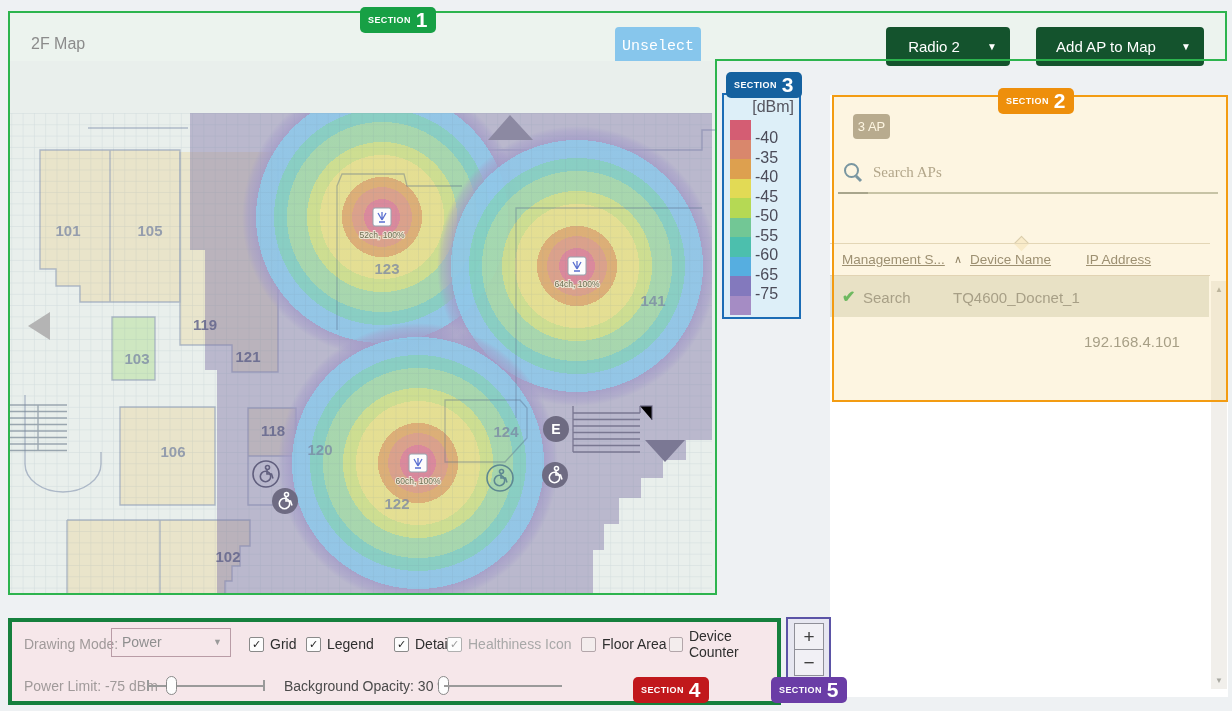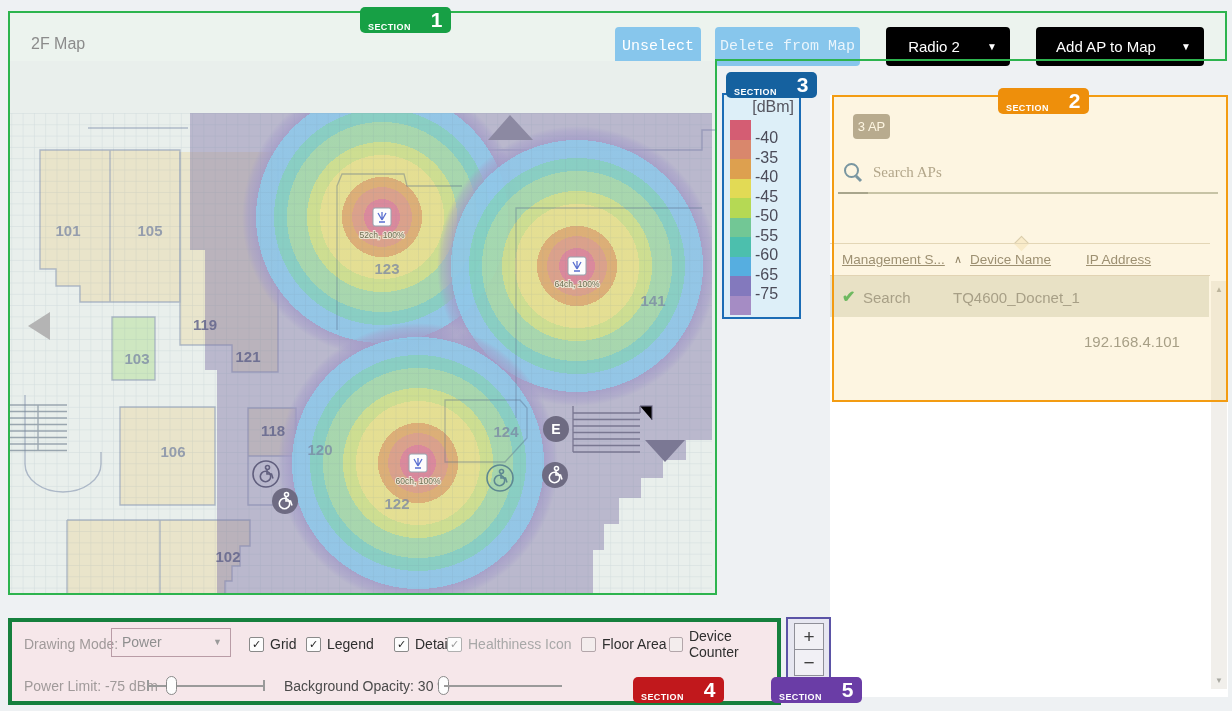--- a/index.html
+++ b/index.html
@@ -4,21 +4,21 @@
 <style>
   html,body{margin:0;padding:0;background:#eef1f3;font-family:"Liberation Sans",sans-serif;}
   .page{position:relative;width:1232px;height:711px;background:#eef1f3;overflow:hidden;}
   .abs{position:absolute;}
 
   
   .topbar{left:8px;top:11px;width:1219px;height:50px;background:#ecf3ee;}
   .page-title{left:23px;top:24px;font-size:16px;color:#8b8b8b;}
   .btn{position:absolute;top:16px;height:39px;border-radius:4px;display:flex;align-items:center;justify-content:center;font-size:15px;color:#fff;cursor:pointer;box-sizing:border-box;}
   .btn-blue{background:#87c6ec;font-family:Liberation Mono, monospace;}
-  .btn-dark{background:#000000;}
+  .btn-dark{background:#14532d;}
   .btn-unselect{left:607px;width:86px;}
   .btn-delete{left:707px;width:145px;color:rgba(255,255,255,.82);}
   .btn-radio{left:878px;width:124px;}
   .btn-addap{left:1028px;width:168px;}
   .caret-dn{position:absolute;right:13px;top:14px;font-size:10px;color:#fff;}
 
   
   .map-wrap{left:8px;top:61px;width:709px;height:532px;background:#e9efec;}
 
   
@@ -67,41 +67,38 @@
   .sl-track{position:absolute;top:63px;height:2px;background:#9a9a9a;}
   .sl-tick{position:absolute;top:58px;width:2px;height:11px;background:#9a9a9a;}
   .sl-handle{position:absolute;top:54px;width:11px;height:19px;background:#fdfdfd;border:1px solid #8a8a8a;border-radius:6px;box-sizing:border-box;}
 
   
   .zoombox{left:786px;top:617px;width:45px;height:66px;border:2px solid #5b54a6;background:rgba(215,210,240,.30);box-sizing:border-box;}
   .zbtn{position:absolute;left:6px;width:30px;height:27px;background:#f1f0f5;border:1px solid #8f8f98;box-sizing:border-box;font-size:19px;color:#3f3f3f;display:flex;align-items:center;justify-content:center;}
   .zbtn.zin{top:4px;} .zbtn.zout{top:30px;}
 
   
-  .badge{position:absolute;display:flex;align-items:flex-end;gap:20px;padding:1px 8px;border-radius:5px;color:#fff;z-index:10;}
+  .badge{position:absolute;display:flex;align-items:center;gap:5px;padding:1px 8px;border-radius:5px;color:#fff;z-index:10;}
   .badge .w{font-size:9px;font-weight:bold;letter-spacing:.4px;}
   .badge .n{font-size:21px;font-weight:bold;line-height:24px;}
 
   
   .gline{background:#2db44e;z-index:8;}
 
   svg text{font-family:"Liberation Sans",sans-serif;}
 </style>
 </head>
 <body>
 
 <div class="page">
 
   <div class="abs topbar">
     <span class="abs page-title">2F Map</span>
     <div class="btn btn-blue btn-unselect">
         <span>Unselect</span>
-      </div>
-    <div class="btn btn-blue btn-delete">
-        <span>Delete from Map</span>
       </div>
     <div class="btn btn-dark btn-radio">
       <span style="margin-right:28px;">Radio 2</span>
       <span class="caret-dn">▼</span>
     </div>
     <div class="btn btn-dark btn-addap">
       <span style="margin-right:28px;">Add AP to Map</span>
       <span class="caret-dn">▼</span>
     </div>
   </div>

